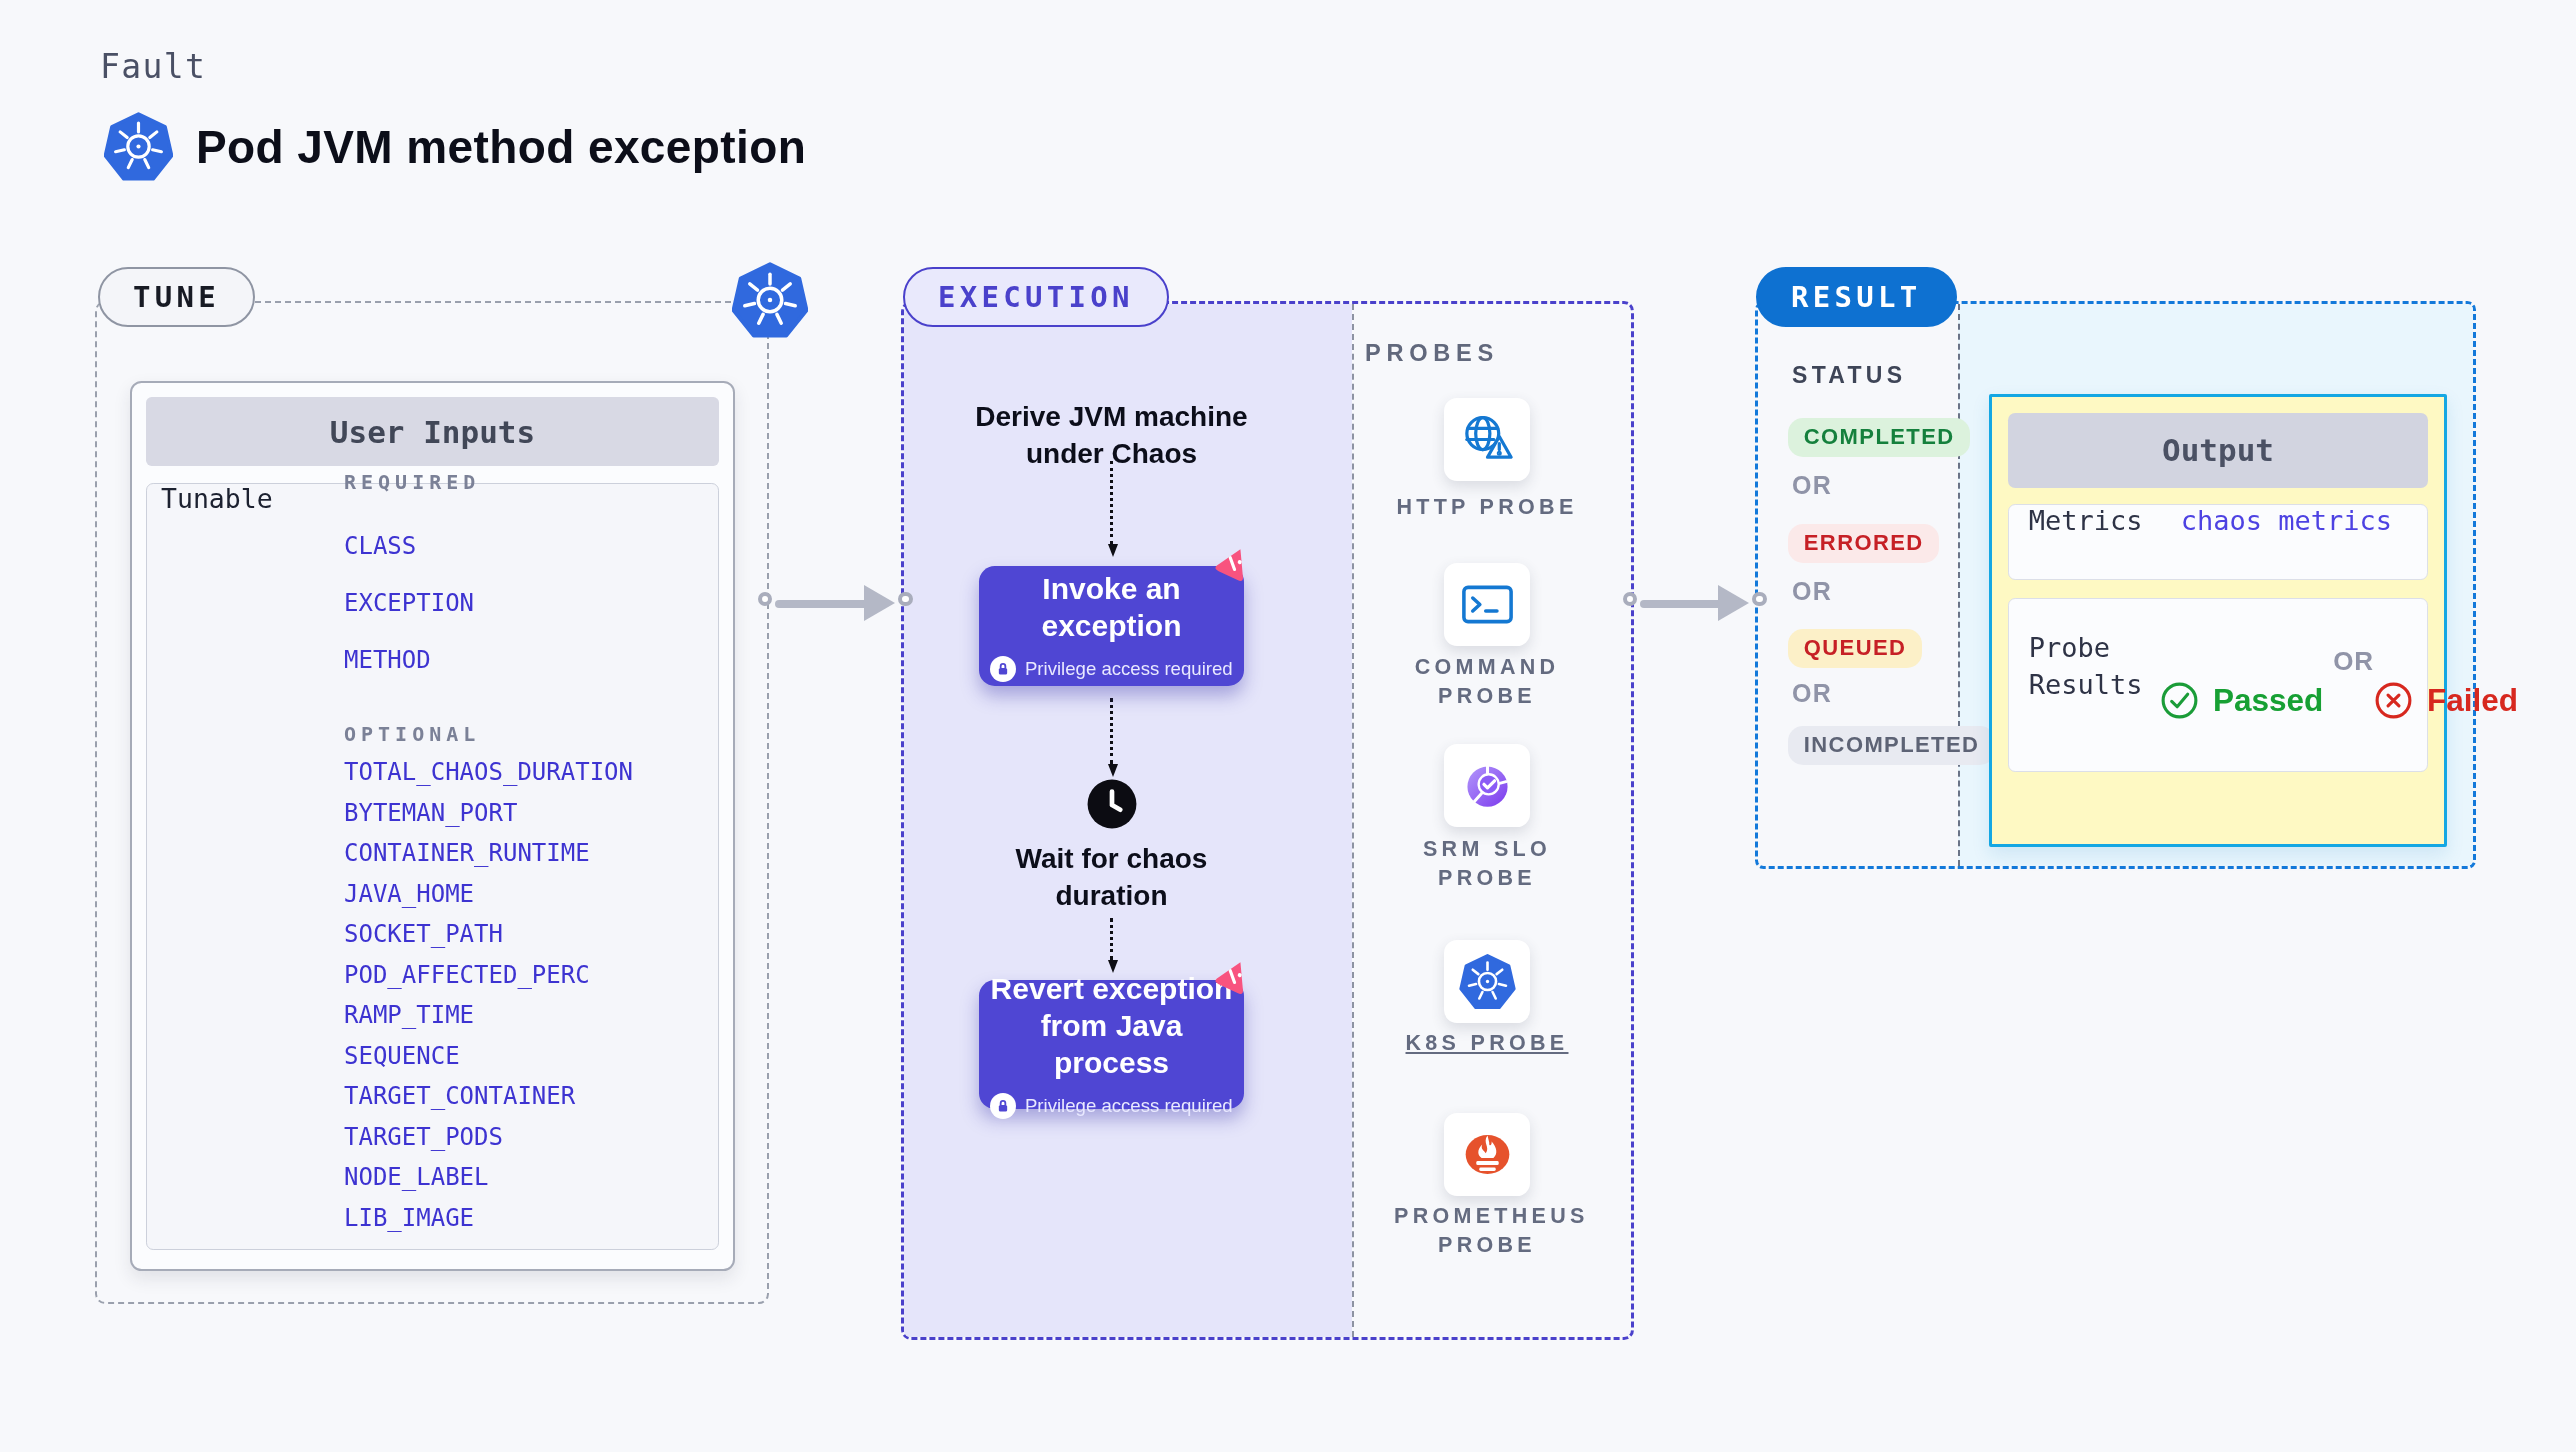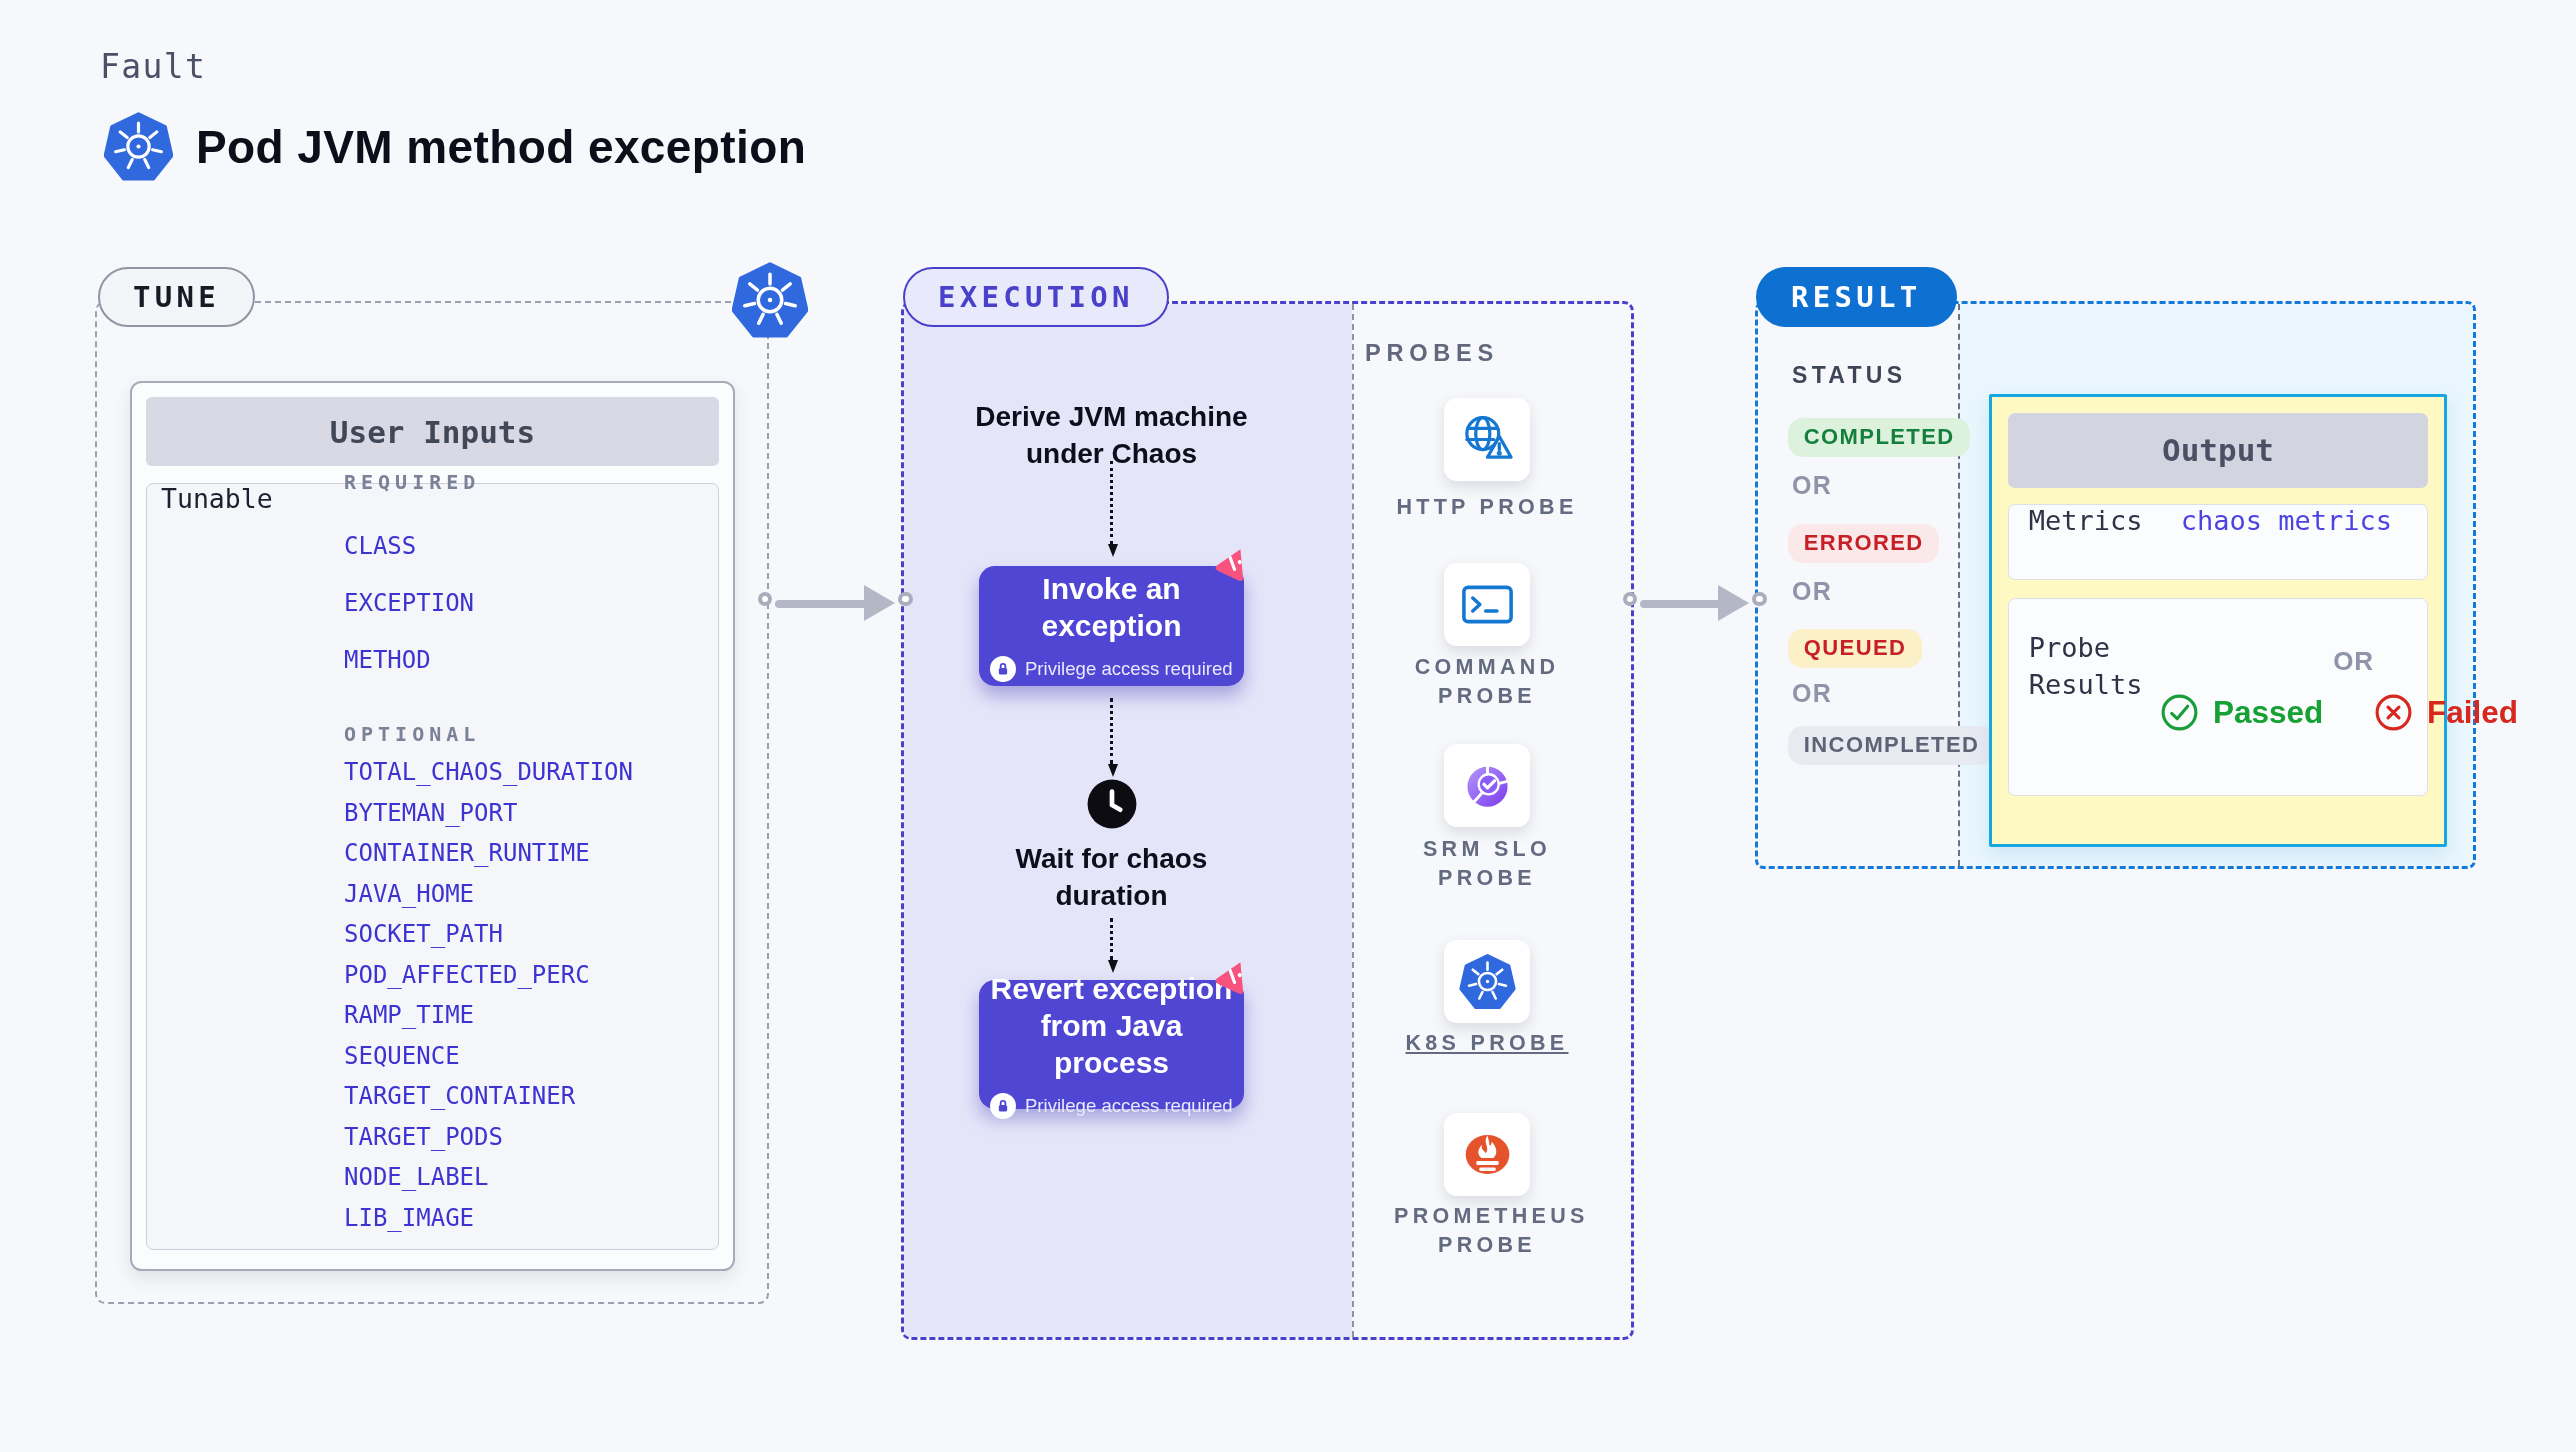--- a/index.html
+++ b/index.html
@@ -89,21 +89,21 @@
   .or-lbl{position:absolute;left:1792px;font-size:25px;font-weight:bold;color:#9094a8;letter-spacing:1.4px;}
 
   .output-box{position:absolute;left:1989px;top:394px;width:458px;height:453px;background:#fef9c3;
        border:3.6px solid #14a7e3;border-radius:2px;padding:15.8px;box-shadow:0 7.2px 18.6px rgba(20,120,190,.12);}
   .out-head{height:75px;background:#d2d4e0;border-radius:7.2px;display:flex;align-items:center;justify-content:center;
        font-family:var(--mono);font-weight:bold;font-size:31px;color:#4b5164;}
   .out-row{border:1.4px solid #dcdfe8;border-radius:7.2px;background:#fbfcfe;}
   .metrics-row{margin-top:15.8px;height:76px;display:flex;align-items:flex-start;padding:0 20px;}
   .metrics-label{font-family:var(--mono);font-size:27px;color:#2e3346;width:122px;}
   .metrics-value{font-family:var(--mono);font-size:27px;color:#4d42e2;margin-left:30px;cursor:pointer;}
-  .probe-res-row{margin-top:18.6px;height:198px;display:flex;padding:30px 20px 0 20px;}
+  .probe-res-row{margin-top:18.6px;height:174px;display:flex;padding:30px 20px 0 20px;}
   .probe-res-label{font-family:var(--mono);font-size:27px;line-height:37px;color:#2e3346;width:133px;}
   .res-col{display:flex;flex-direction:row;margin-left:17px;}
   .res-line{display:flex;align-items:center;gap:14.3px;}
   .res-line svg{width:39px;height:39px;flex:0 0 auto;}
   .res-passed{color:#17a034;font-size:31.5px;font-weight:700;}
   .res-failed{color:#d7281f;font-size:31.5px;font-weight:700;}
   .res-or{font-size:26px;font-weight:bold;color:#9094a8;margin:17px 0 17px 10px;letter-spacing:0.7px;}
 </style>
 </head>
 <body>

